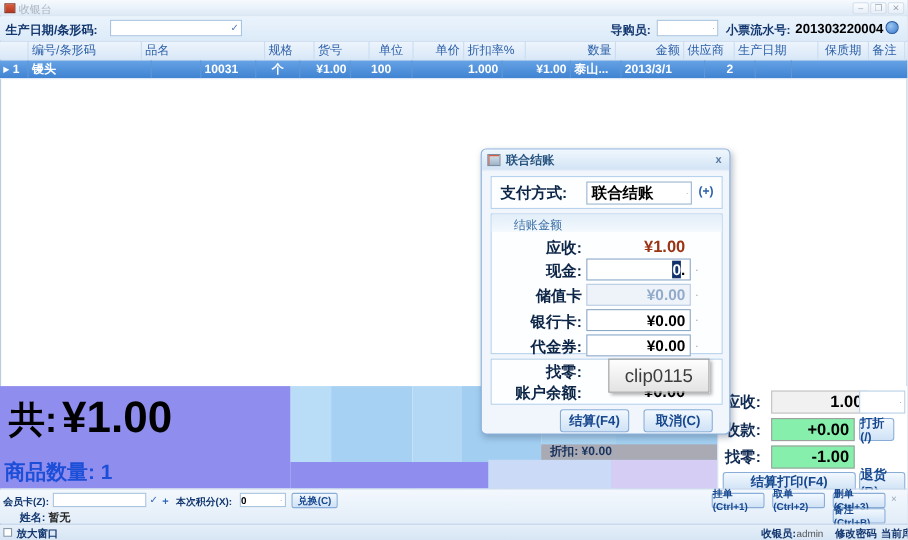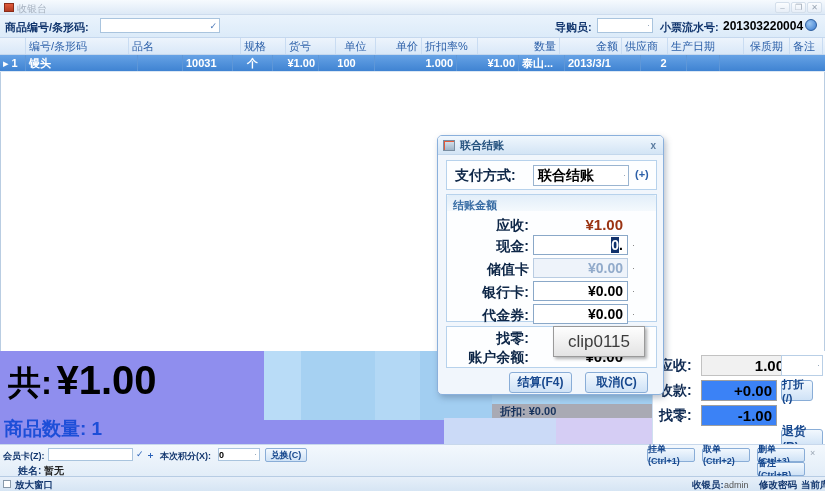--- a/index.html
+++ b/index.html
@@ -31,21 +31,21 @@
   .rc{box-sizing:border-box;border-right:1px solid #5e97d8;font-size:11px;color:#ffffff;font-weight:bold;line-height:16px;padding:0 3px;overflow:hidden;white-space:nowrap;}
   .c0{width:26px}.c1{width:103px}.c2{width:112px}.c3{width:45px}.c4{width:50px}.c5{width:40px;text-align:center}
   .c6{width:46px;text-align:right}.c7{width:56px}.c8{width:82px;text-align:right}.c9{width:62px;text-align:right}
   .c10{width:46px}.c11{width:76px}.c12{width:46px;text-align:center}.c13{width:33px}
   .rc.c7{text-align:center}
   
   .band{top:351px;height:93px;}
   .graystrip{left:492px;top:404px;width:160px;height:14px;background:#a9aab4;color:#16325c;font-size:11px;font-weight:bold;line-height:14px;padding-left:8px;}
   
   .panel{left:652px;top:351px;width:173px;height:97px;background:#ffffff;border-left:1px solid #cfdff0;}
-  .pfield{background:#3b82f6;border:1px solid #9f9f9f;font-weight:bold;font-size:15px;color:#000;text-align:right;line-height:19px;padding-right:4px;}
+  .pfield{background:#86efac;border:1px solid #9f9f9f;font-weight:bold;font-size:15px;color:#000;text-align:right;line-height:19px;padding-right:4px;}
   .plabel{font-size:14px;font-weight:bold;color:#0f2a52;}
   
   .memberbar{left:0;top:444px;width:825px;height:32px;background:linear-gradient(#f3f8fd,#e2edf8);border-top:1px solid #c8d8ec;}
   .statusbar{left:0;top:476px;width:825px;height:15px;background:linear-gradient(#e6eff9,#d6e5f4);border-top:1px solid #b7cce4;font-size:9.5px;}
   .mini{font-size:9px;border-radius:2px;height:14px;line-height:12px;}
   
   .dialog{left:437px;top:135px;width:227px;height:260px;background:#f1f6fc;border:1px solid #8ab0dc;border-radius:5px;box-shadow:2px 3px 6px rgba(60,80,110,.35);z-index:50;}
   .dtitle{left:0;top:0;width:225px;height:19px;background:linear-gradient(#f0f7fd,#d3e4f5);border-bottom:1px solid #c3d7ec;border-radius:4px 4px 0 0;display:flex;align-items:center;}
   .dbox{border:1px solid #b7d2ec;background:#fdfeff;border-radius:0;}
   .dlabel{font-size:14px;font-weight:bold;color:#0d2647;text-align:right;}
@@ -60,21 +60,21 @@
 
 <div class="abs titlebar">
   <span class="abs" style="left:4px;top:3px;width:10px;height:9px;background:linear-gradient(#e05a3a,#b23a22);border:1px solid #8a2c18;"></span>
   <span class="abs title-text">收银台</span>
   <span class="abs win-ctl" style="left:775px;">–</span>
   <span class="abs win-ctl" style="left:791px;">❐</span>
   <span class="abs win-ctl" style="left:807px;">✕</span>
 </div>
 
 <div class="abs toolbar">
-  <span class="abs lbl" style="left:5px;top:5px;font-size:11px;">商品编号/条形码:</span>
+  <span class="abs lbl" style="left:5px;top:5px;font-size:11px;">生产日期/条形码:</span>
   <div class="abs combo" style="left:100px;top:3px;width:120px;height:15px;">
     <span style="font-size:11px;padding-left:3px;"></span>
     <span class="glyph" style="color:#4d79b8;font-size:9px;">✓</span>
   </div>
   <span class="abs lbl" style="left:555px;top:5px;font-size:11px;">导购员:</span>
   <div class="abs combo" style="left:597px;top:3px;width:56px;height:15px;">
     <span style="font-size:11px;padding-left:3px;"></span>
     <span class="glyph">·</span>
   </div>
   <span class="abs lbl" style="left:660px;top:5px;font-size:11px;">小票流水号:</span>
@@ -142,20 +142,21 @@
   <span class="abs plabel" style="left:6px;top:6px;">应收:</span>
   <div class="abs pfield" style="left:48px;top:4px;width:88px;height:21px;background:#f1f1f1;border-color:#c2c2c2;">1.00</div>
   <div class="abs combo" style="left:128px;top:4px;width:42px;height:21px;border-color:#b9cfe6;">
     <span class="glyph">·</span>
   </div>
   <span class="abs plabel" style="left:6px;top:31px;">收款:</span>
   <div class="abs pfield" style="left:48px;top:29px;width:76px;height:21px;">+0.00</div>
   <div class="abs btn" style="left:128px;top:29px;width:32px;height:21px;font-size:11px;">打折(/)</div>
   <span class="abs plabel" style="left:6px;top:56px;">找零:</span>
   <div class="abs pfield" style="left:48px;top:54px;width:76px;height:21px;">-1.00</div>
+  <div class="abs btn" style="left:4px;top:78px;width:121px;height:18px;font-size:12px;">结算打印(F4)</div>
   <div class="abs btn" style="left:128px;top:78px;width:42px;height:18px;font-size:12px;">退货(R)</div>
 </div>
 
 <div class="abs memberbar">
   <span class="abs lbl" style="left:3px;top:5px;font-size:9px;">会员卡(Z):</span>
   <div class="abs combo" style="left:48px;top:3px;width:85px;height:13px;">
     <span style="font-size:9px;"></span>
   </div>
   <span class="abs" style="left:136px;top:4px;font-size:9px;color:#2a62b8;">✓</span>
   <span class="abs" style="left:146px;top:4px;font-size:9px;color:#2a62b8;font-weight:bold;">＋</span>
@@ -200,21 +201,21 @@
     <span class="abs dlabel" style="left:8px;top:6px;">支付方式:</span>
     <div class="abs combo" style="left:86px;top:4px;width:96px;height:21px;border-color:#9ab4d0;">
       <span style="font-size:14px;font-weight:bold;color:#000;padding-left:4px;">联合结账</span>
       <span class="glyph">·</span>
     </div>
     <span class="abs" style="left:188px;top:7px;font-size:11px;font-weight:bold;color:#2b5fa8;">(+)</span>
   </div>
 
   <div class="abs dbox" style="left:8px;top:58px;width:211px;height:128px;">
     <div class="abs" style="left:0;top:0;width:209px;height:16px;background:linear-gradient(#e2eef9,#f4f9fd);border-radius:2px 2px 0 0;">
-      <span style="font-size:11px;color:#3a6ea5;font-weight:bold;margin-left:6px;line-height:16px;">结账金额</span>
+      <span style="font-size:11px;color:#3a6ea5;font-weight:normal;margin-left:20px;line-height:16px;">结账金额</span>
     </div>
     <span class="abs dlabel" style="left:0;top:22px;width:82px;">应收:</span>
     <span class="abs" style="left:86px;top:21px;width:90px;text-align:right;font-size:15px;font-weight:bold;color:#9a3312;">¥1.00</span>
 
     <span class="abs dlabel" style="left:0;top:43px;width:82px;">现金:</span>
     <div class="abs dfield" style="left:86px;top:40px;width:95px;height:20px;"><span class="sel">0</span><span>.</span></div>
     <span class="abs ddot" style="left:185px;top:45px;">·</span>
 
     <span class="abs dlabel" style="left:0;top:66px;width:82px;">储值卡</span>
     <div class="abs dfield" style="left:86px;top:63px;width:95px;height:20px;background:#eef3fa;border-color:#b9cce2;color:#92abcb;"><span>¥0.00</span></div>

